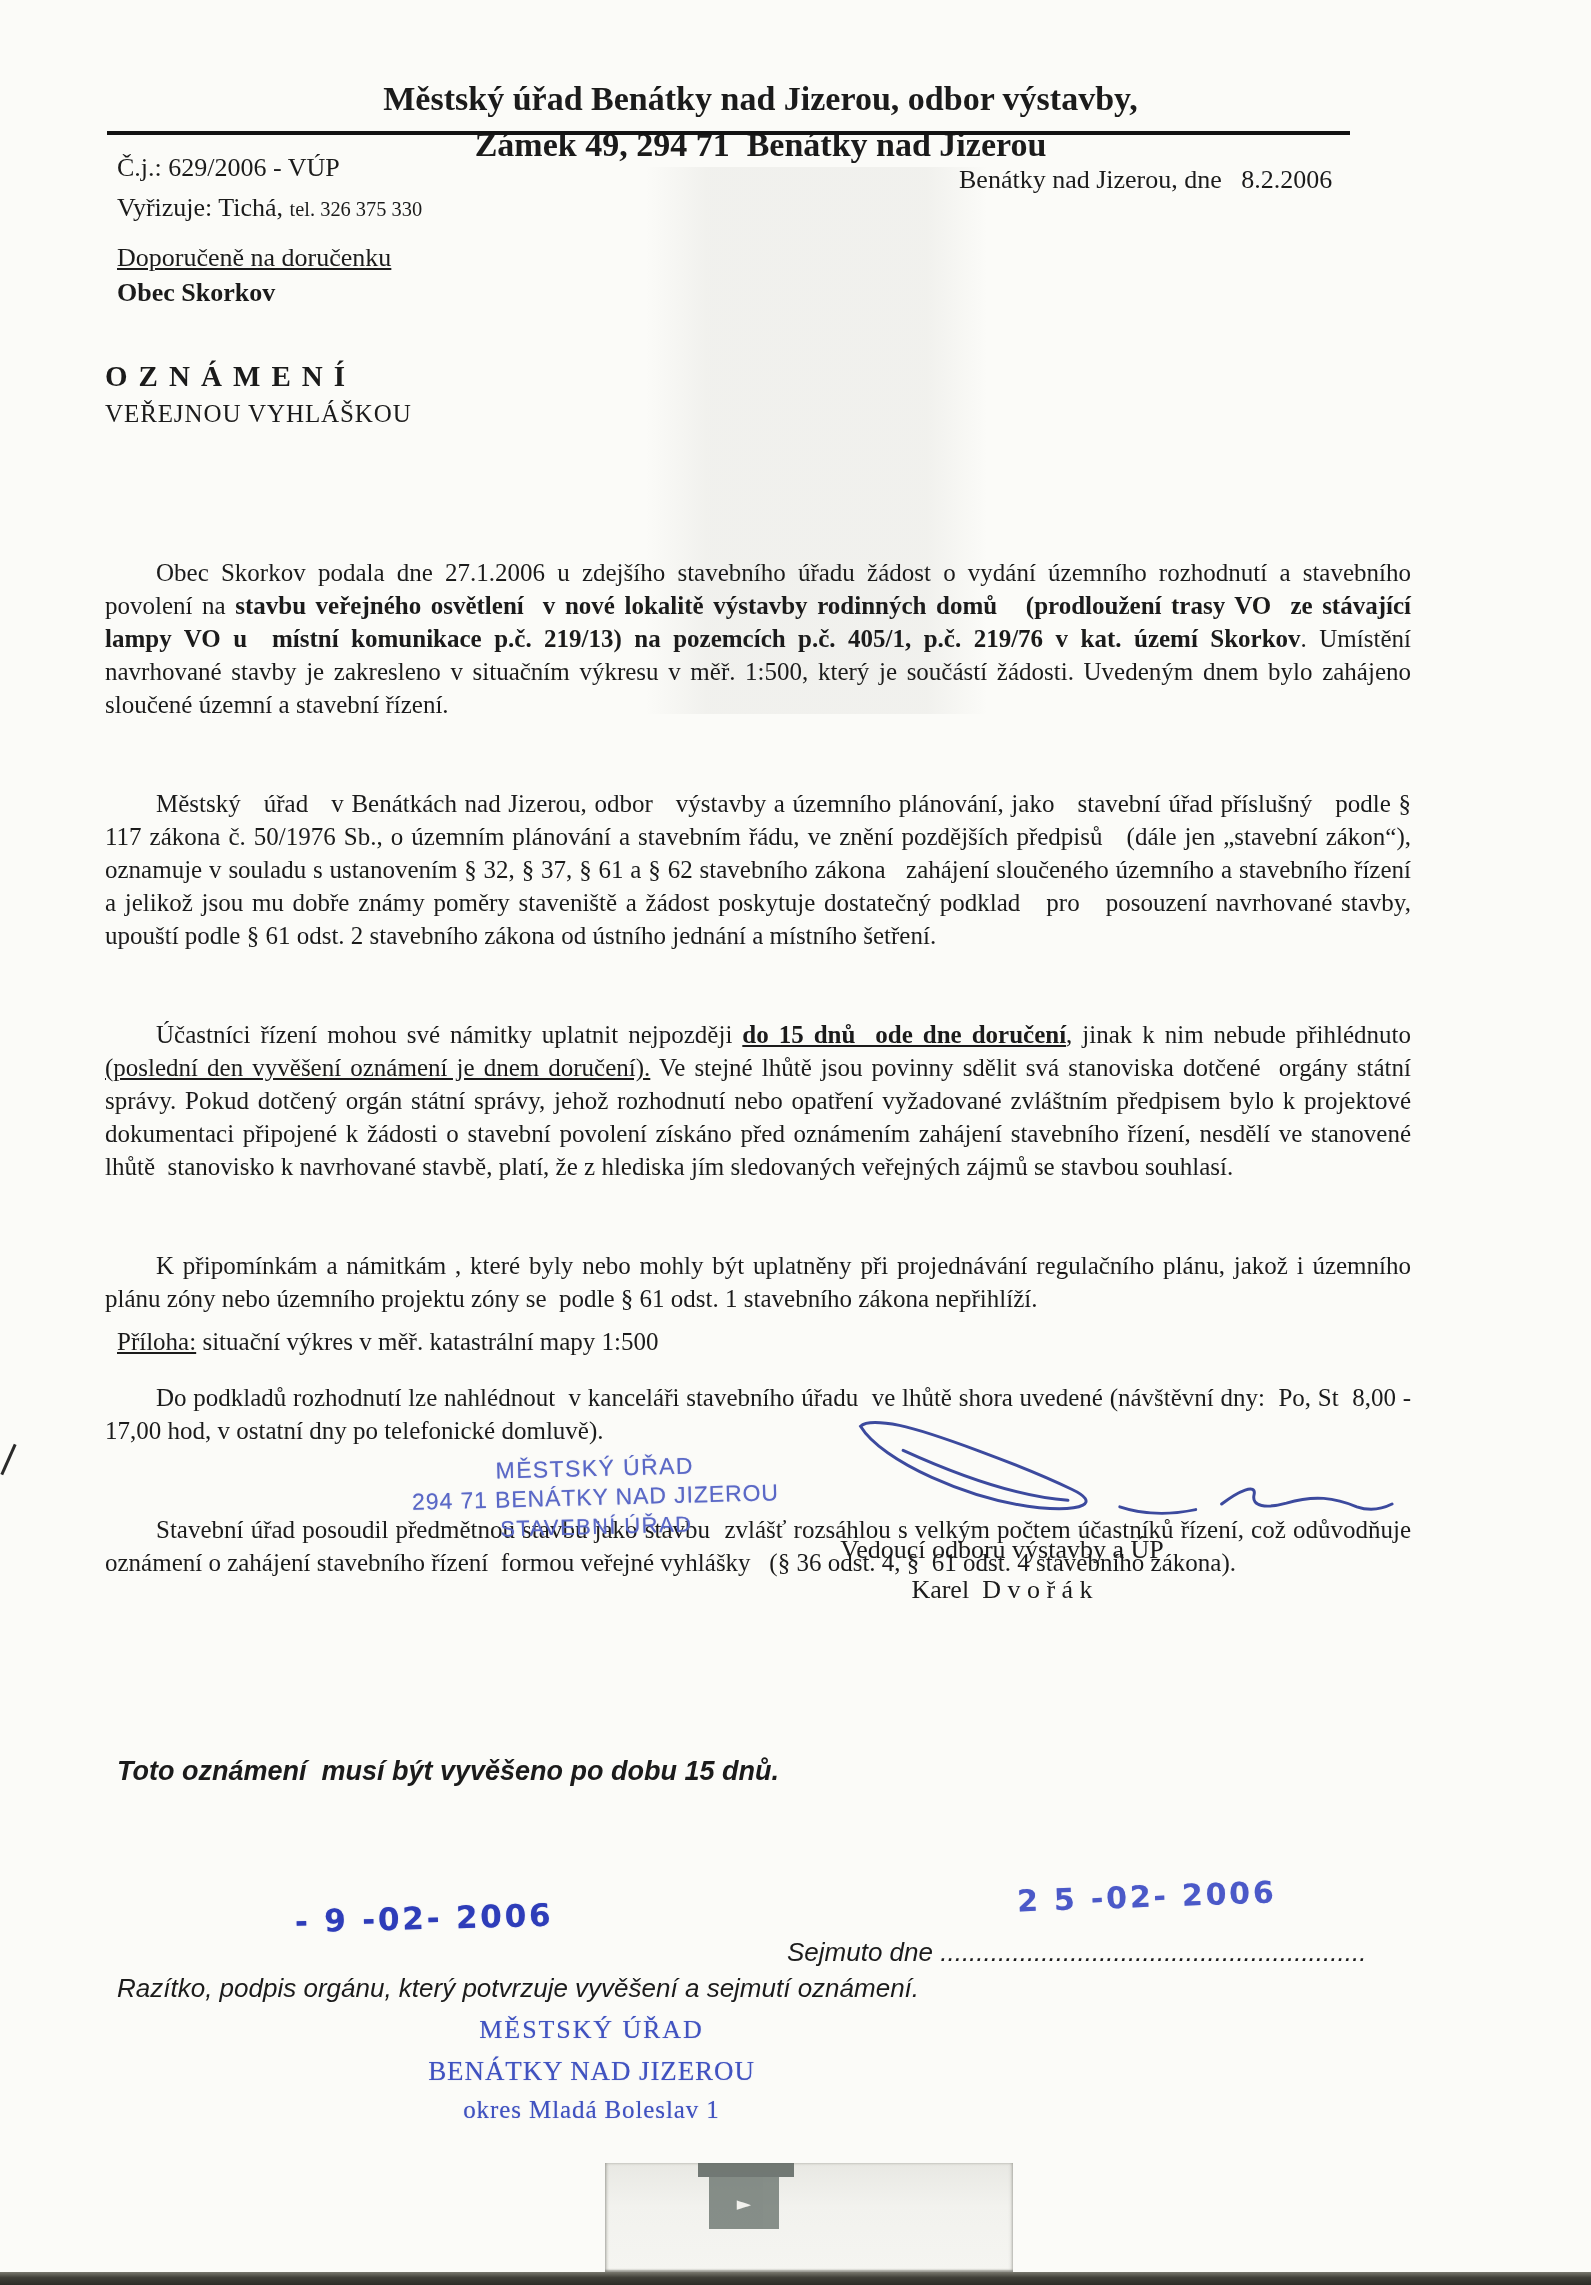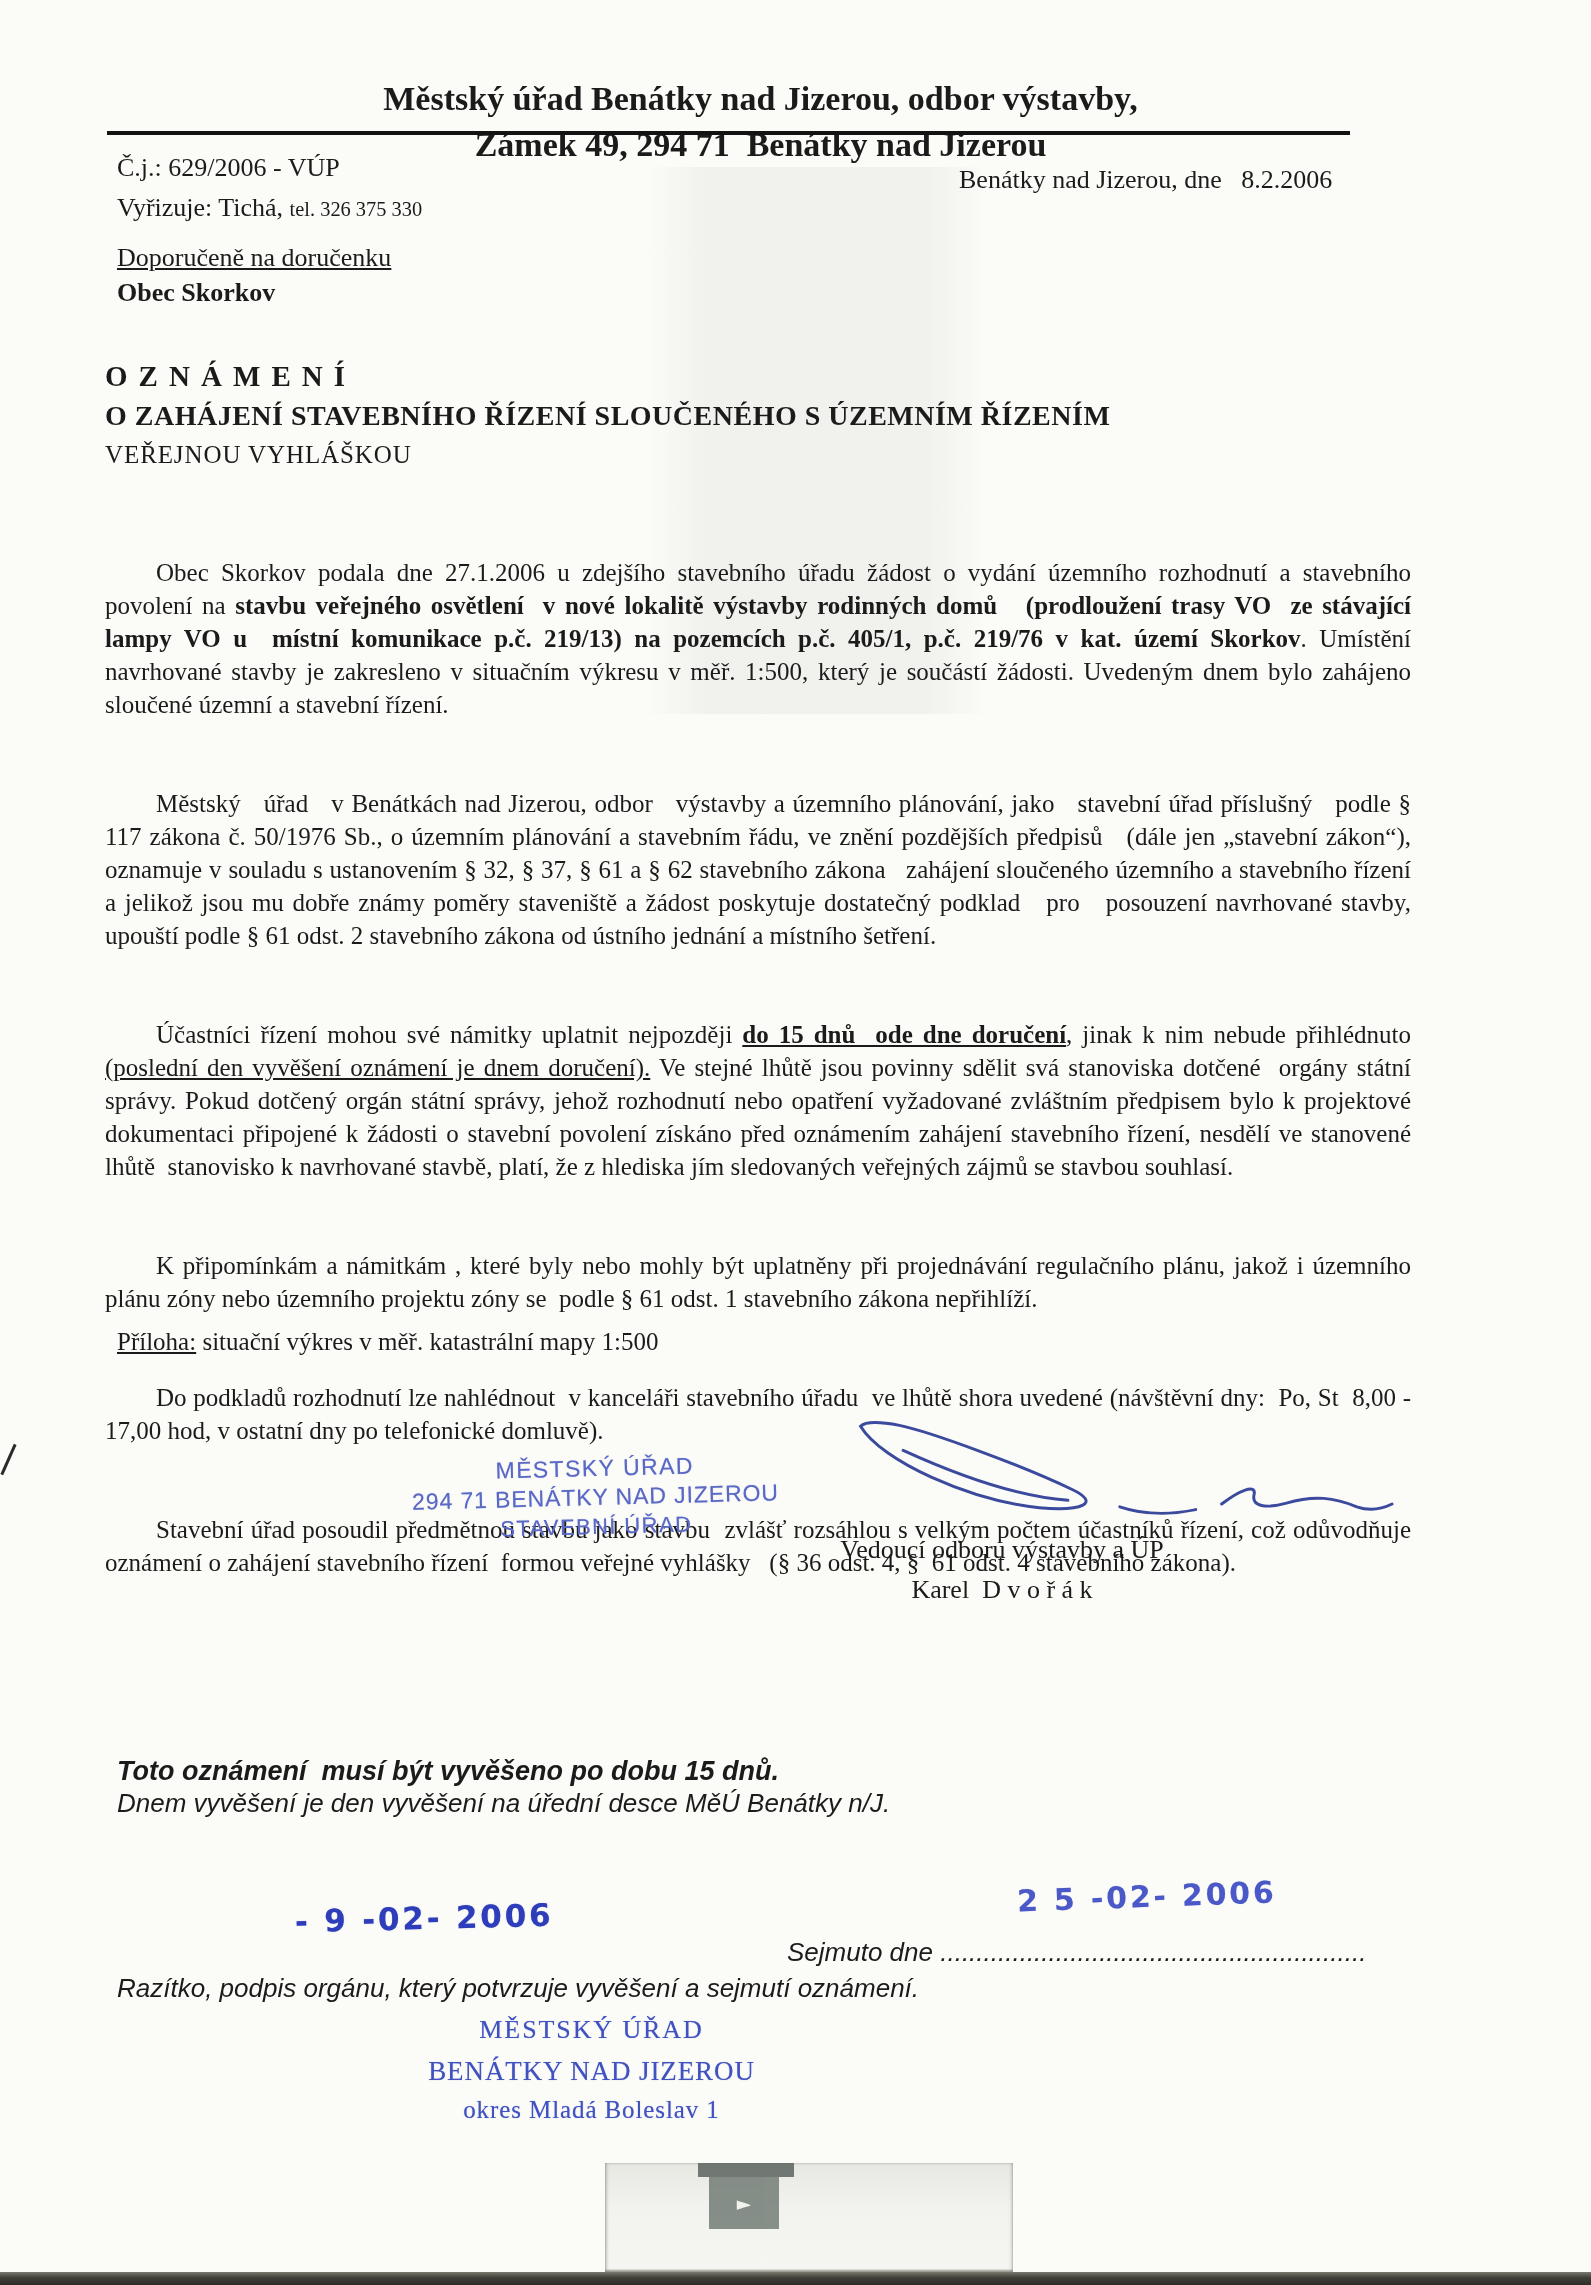--- a/index.html
+++ b/index.html
@@ -122,21 +122,20 @@
   <div class="abs rule"></div>
 
   <div class="abs metaLeft">Č.j.: 629/2006 - VÚP</div>
   <div class="abs metaRight pre">Benátky nad Jizerou, dne   8.2.2006</div>
   <div class="abs vyrizuje"><span>Vyřizuje: Tichá, </span><span class="metaPhone">tel. 326 375 330</span></div>
   <div class="abs doporucene">Doporučeně na doručenku</div>
   <div class="abs obec">Obec Skorkov</div>
 
   <div class="abs titleBlock">
     <p class="t1">O Z N Á M E N Í</p>
-    <p class="t2">O ZAHÁJENÍ STAVEBNÍHO ŘÍZENÍ SLOUČENÉHO S ÚZEMNÍM ŘÍZENÍM</p>
     <p class="t3">VEŘEJNOU VYHLÁŠKOU</p>
   </div>
 
   <div class="abs bodyText pre">
     <p><span>Obec Skorkov podala dne 27.1.2006 u zdejšího stavebního úřadu žádost o vydání územního rozhodnutí a stavebního povolení na </span><b>stavbu veřejného osvětlení  v nové lokalitě výstavby rodinných domů   (prodloužení trasy VO  ze stávající lampy VO u  místní komunikace p.č. 219/13) na pozemcích p.č. 405/1, p.č. 219/76 v kat. území Skorkov</b><span>. Umístění navrhované stavby je zakresleno v situačním výkresu v měř. 1:500, který je součástí žádosti. Uvedeným dnem bylo zahájeno sloučené územní a stavební řízení.</span></p>
     <p>Městský   úřad   v Benátkách nad Jizerou, odbor   výstavby a územního plánování, jako   stavební úřad příslušný   podle § 117 zákona č. 50/1976 Sb., o územním plánování a stavebním řádu, ve znění pozdějších předpisů   (dále jen „stavební zákon“),   oznamuje v souladu s ustanovením § 32, § 37, § 61 a § 62 stavebního zákona   zahájení sloučeného územního a stavebního řízení a jelikož jsou mu dobře známy poměry staveniště a žádost poskytuje dostatečný podklad   pro   posouzení navrhované stavby, upouští podle § 61 odst. 2 stavebního zákona od ústního jednání a místního šetření.</p>
     <p><span>Účastníci řízení mohou své námitky uplatnit nejpozději </span><span class="bu">do 15 dnů  ode dne doručení</span><span>, jinak k nim nebude přihlédnuto </span><span class="un">(poslední den vyvěšení oznámení je dnem doručení).</span><span> Ve stejné lhůtě jsou povinny sdělit svá stanoviska dotčené  orgány státní správy. Pokud dotčený orgán státní správy, jehož rozhodnutí nebo opatření vyžadované zvláštním předpisem bylo k projektové dokumentaci připojené k žádosti o stavební povolení získáno před oznámením zahájení stavebního řízení, nesdělí ve stanovené lhůtě  stanovisko k navrhované stavbě, platí, že z hlediska jím sledovaných veřejných zájmů se stavbou souhlasí.</span></p>
     <p>K připomínkám a námitkám , které byly nebo mohly být uplatněny při projednávání regulačního plánu, jakož i územního plánu zóny nebo územního projektu zóny se  podle § 61 odst. 1 stavebního zákona nepřihlíží.</p>
     <p>Do podkladů rozhodnutí lze nahlédnout  v kanceláři stavebního úřadu  ve lhůtě shora uvedené (návštěvní dny:  Po, St  8,00 - 17,00 hod, v ostatní dny po telefonické domluvě).</p>
     <p>Stavební úřad posoudil předmětnou stavbu jako stavbu  zvlášť rozsáhlou s velkým počtem účastníků řízení, což odůvodňuje oznámení o zahájení stavebního řízení  formou veřejné vyhlášky   (§ 36 odst. 4, §  61 odst. 4 stavebního zákona).</p>
@@ -158,21 +157,20 @@
       <path d="M 402 94 C 420 80, 440 71, 437 84 C 434 97, 450 99, 472 93 C 502 84, 524 87, 548 97 C 562 102, 576 99, 586 94"></path>
     </g>
   </svg>
 
   <div class="abs sigTitle">Vedoucí odboru výstavby a ÚP</div>
   <div class="abs sigName pre">Karel  D v o ř á k</div>
 
   <div class="abs penMark"></div>
 
   <div class="abs noticeBold pre">Toto oznámení  musí být vyvěšeno po dobu 15 dnů.</div>
-  <div class="abs noticeReg">Dnem vyvěšení je den vyvěšení na úřední desce MěÚ Benátky n/J.</div>
 
   <div class="abs dateStamp dateLeft">- 9 -02- 2006</div>
   <div class="abs dateStamp dateRight">2 5 -02- 2006</div>
 
   <div class="abs postRow">
     <span class="removed">Sejmuto dne ...........................................................</span>
   </div>
   <div class="abs razitko">Razítko, podpis orgánu, který potvrzuje vyvěšení a sejmutí oznámení.</div>
 
   <div class="abs stampRound">

